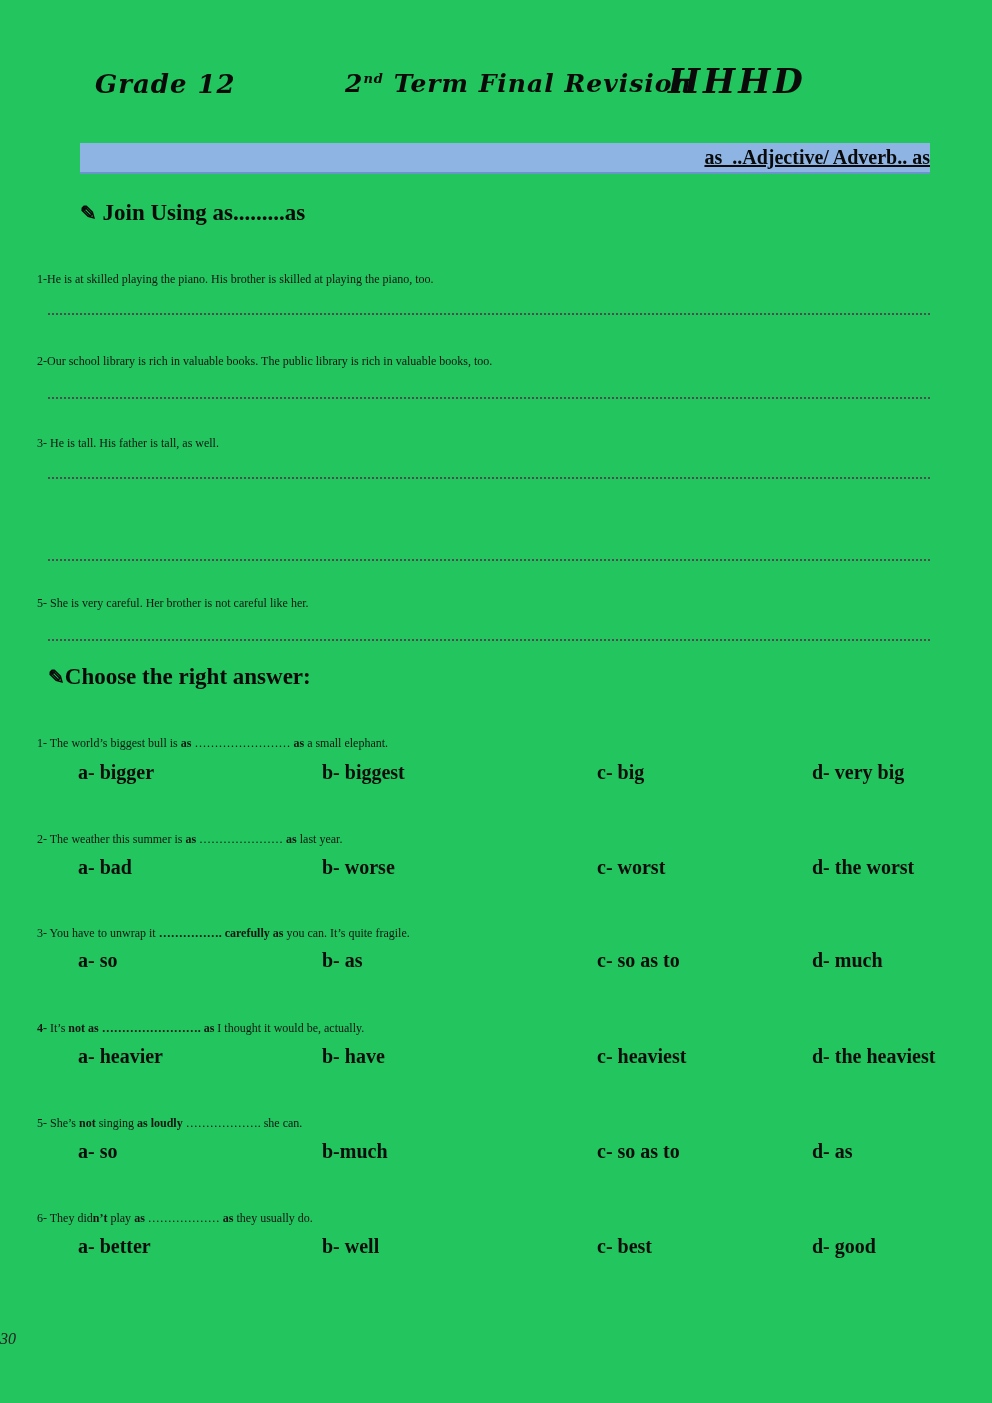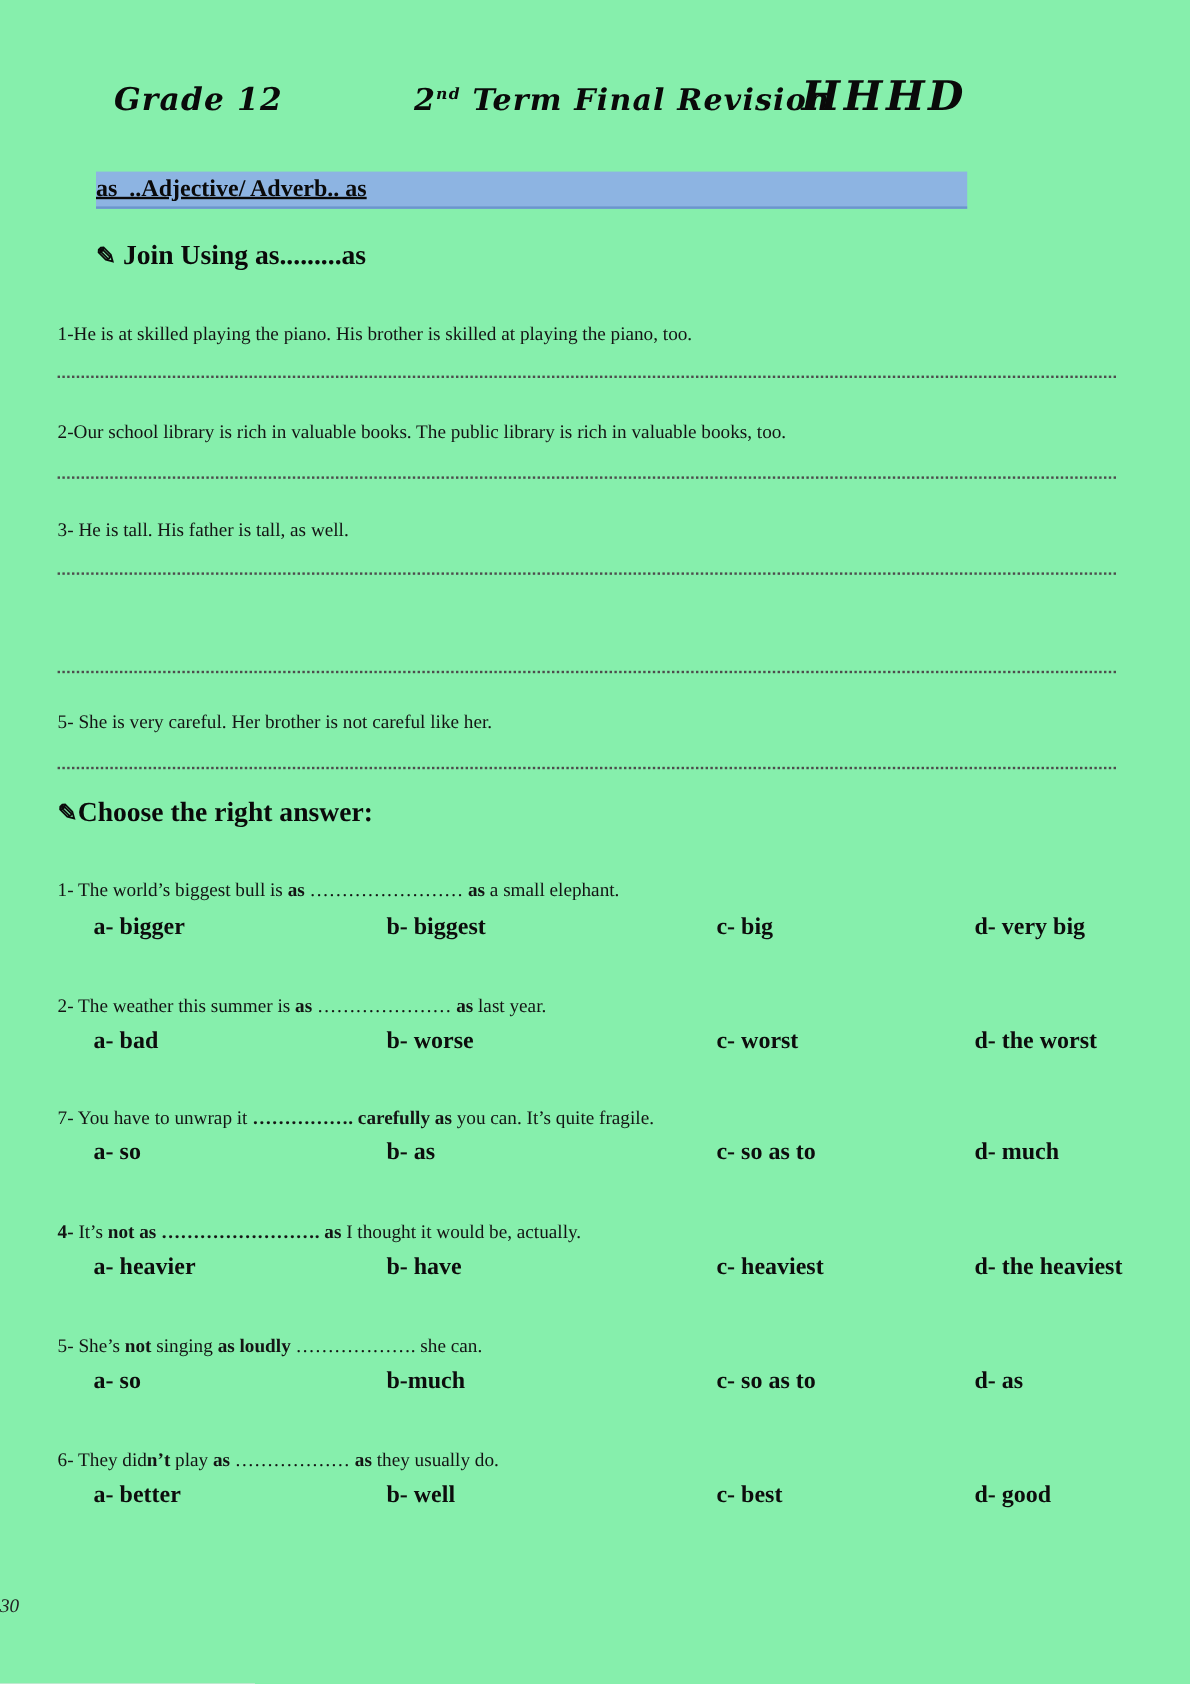--- a/index.html
+++ b/index.html
@@ -1,42 +1,42 @@
 <!DOCTYPE html>
 <html><head>
 <meta charset="utf-8">
 <style>
   html,body { margin:0; padding:0; background:#e8e8e8; }
   .page {
     position:relative;
     width:992px; height:1403px;
     margin:0 auto;
-    background:#86efac;
+    background:#22c55e;
     font-family:"Liberation Serif", serif;
     color:#111;
     overflow:hidden;
   }
   
   .header { position:absolute; top:55px; left:0; right:0; height:60px; }
   .script {
     font-family:"DejaVu Serif", serif;
     font-style:italic; font-weight:bold;
     color:#0a0a0a;
   }
   .grade  { position:absolute; left:95px;  top:14px; font-size:26px; letter-spacing:1px; }
   .term   { position:absolute; left:345px; top:14px; font-size:25px; letter-spacing:1px; }
   .term sup { font-size:13px; }
   .school { position:absolute; left:668px; top:6px;  font-size:34px; letter-spacing:3px; }
 
   
   .banner {
-    position:absolute; top:143px; left:80px; width:726px; height:29px;
+    position:absolute; top:143px; left:80px; width:850px; height:29px;
     background:#8db4e2;
     border-bottom:2px solid #6b96cc;
-    display:flex; align-items:center; justify-content:flex-start;
+    display:flex; align-items:center; justify-content:flex-end;
   }
   .banner-text {
     font-weight:bold; font-size:20px;
     text-decoration:underline;
     white-space:pre;
     color:#0a0a0a;
   }
 
   
   .heading {
@@ -44,22 +44,22 @@
     font-weight:bold; font-size:23px;
     color:#0a0a0a;
     white-space:pre;
   }
   .h-join   { top:200px; left:80px; }
   .h-choose { top:664px; left:48px; }
   .heading .icon { font-size:20px; text-decoration:none; display:inline-block; }
 
   
   .q {
-    position:absolute; left:48px; right:58px; margin:0;
-    font-size:16px; line-height:26px; color:#141414;
+    position:absolute; left:37px; right:58px; margin:0;
+    font-size:12px; line-height:26px; color:#141414;
   }
   .dotline {
     position:absolute; left:48px; right:62px; height:0;
     border-top:2.5px dotted #4d4d4d;
   }
 
   
   .opts {
     position:absolute; left:48px; right:40px;
     padding-left:30px;
@@ -117,21 +117,21 @@
   </div>
 
   <p class="q" style="top:826px"><span>2- The weather this summer is </span><b>as</b><span> ………………… </span><b>as</b><span> last year.</span></p>
   <div class="opts" style="top:856px">
     <span>a- bad</span>
     <span>b- worse</span>
     <span>c- worst</span>
     <span>d- the worst</span>
   </div>
 
-  <p class="q" style="top:920px"><span>7- You have to unwrap it </span><b>……………. carefully as</b><span> you can. It’s quite fragile.</span></p>
+  <p class="q" style="top:920px"><span>3- You have to unwrap it </span><b>……………. carefully as</b><span> you can. It’s quite fragile.</span></p>
   <div class="opts" style="top:949px">
     <span>a- so</span>
     <span>b- as</span>
     <span>c- so as to</span>
     <span>d- much</span>
   </div>
 
   <p class="q" style="top:1015px"><b>4-</b><span> It’s </span><b>not as ……………………. as</b><span> I thought it would be, actually.</span></p>
   <div class="opts" style="top:1045px">
     <span>a- heavier</span>

